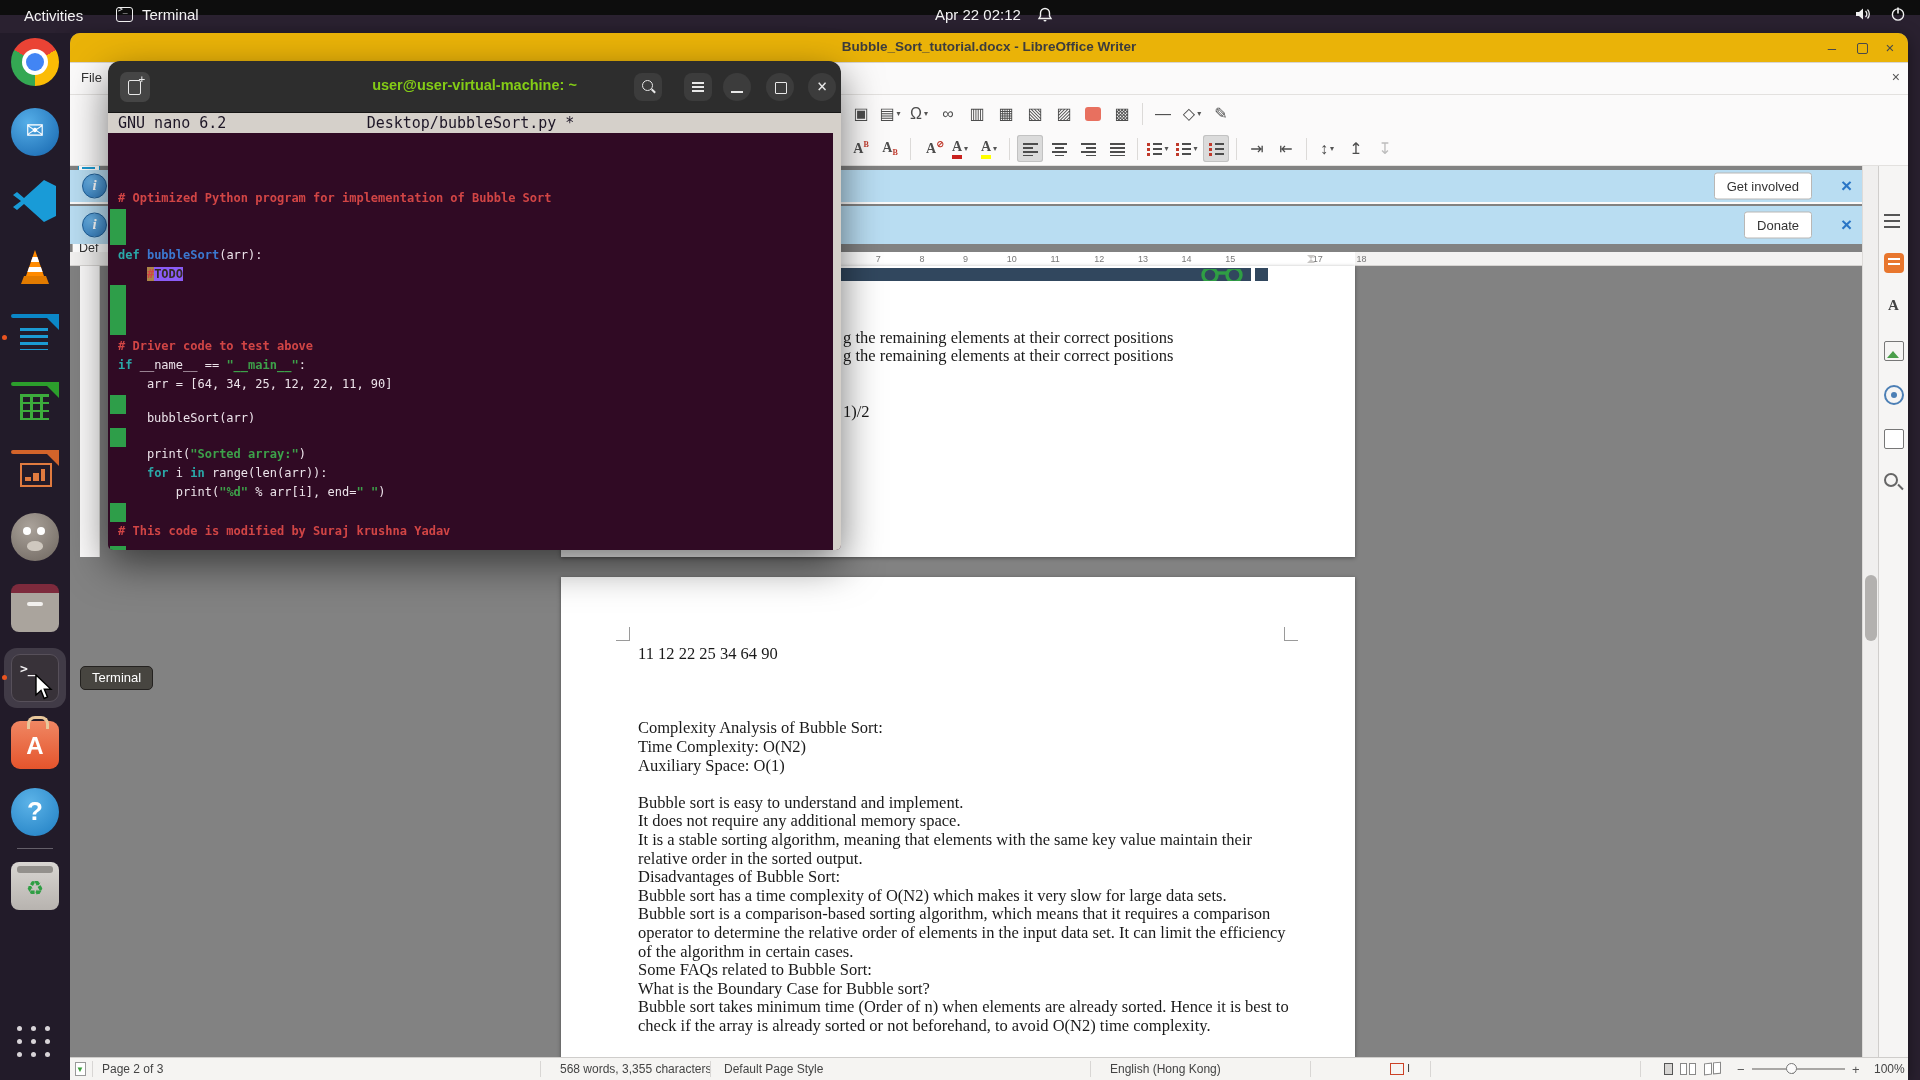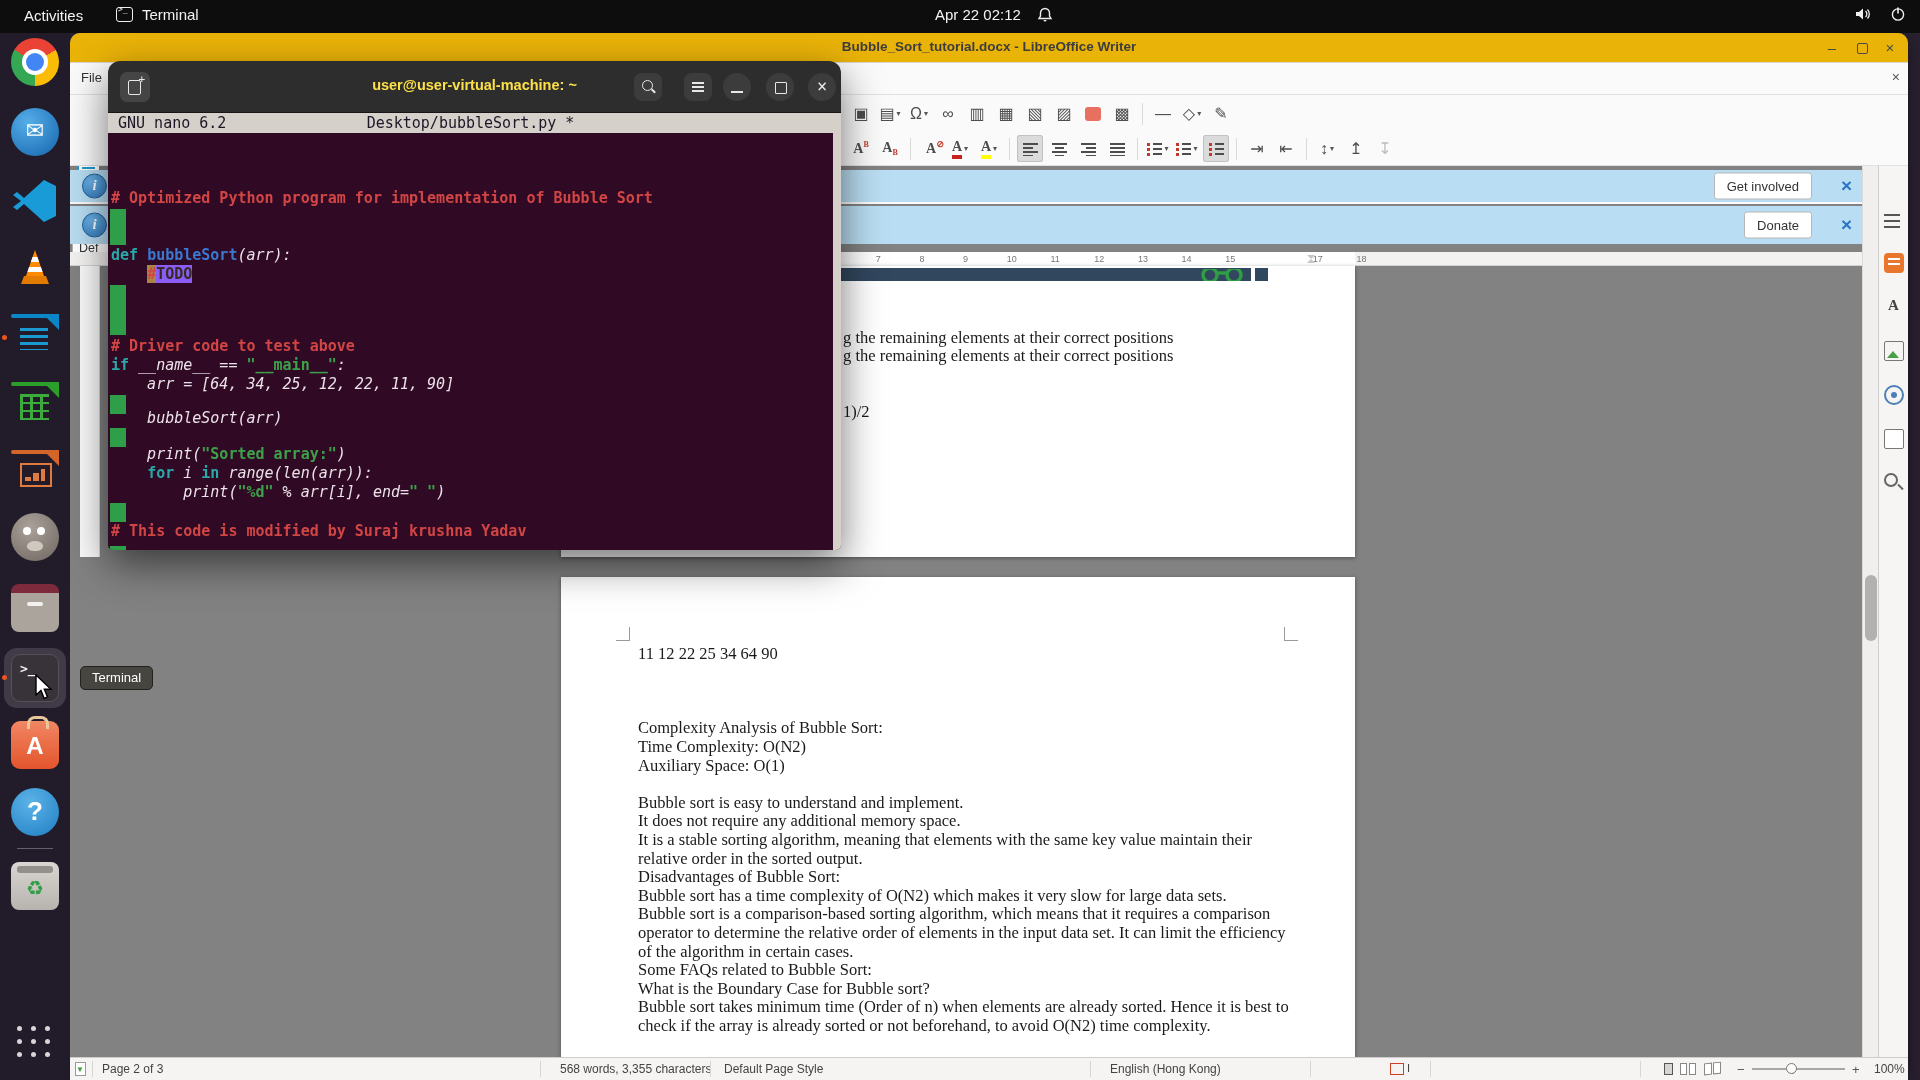--- a/index.html
+++ b/index.html
@@ -1,20 +1,20 @@
 <!DOCTYPE html>
 <html><head>
 <meta charset="utf-8">
 <style>
   * { margin:0; padding:0; box-sizing:border-box; }
   html,body { width:1920px; height:1080px; overflow:hidden; background:#2a2130;
     font-family:"Liberation Sans", sans-serif; }
 
   
-  #topbar { position:absolute; left:0; top:0; width:1920px; height:33px; background:#0d0d0d;
+  #topbar { position:absolute; left:0; top:0; width:1920px; height:15px; background:#0d0d0d;
     color:#f3f3f3; font-size:15px; z-index:50; }
   #activities { position:absolute; left:18px; top:6px; padding:1px 6px; cursor:pointer; }
   #appmenu { position:absolute; left:116px; top:6px; display:flex; align-items:center; gap:9px; }
   .term-glyph { width:17px; height:15px; border:1.6px solid #efefef; border-radius:3px;
     position:relative; }
   .term-glyph::after { content:">_"; position:absolute; left:1px; top:-3px; font-size:8px;
     font-family:"DejaVu Sans Mono",monospace; color:#efefef; }
   #clockwrap { position:absolute; left:935px; top:6px; display:flex; gap:16px; align-items:center; }
   #tray { position:absolute; right:14px; top:6px; display:flex; gap:18px; align-items:center; }
 
@@ -248,21 +248,21 @@
   #zoom-thumb { position:absolute; left:1716px; top:5px; width:11px; height:11px; border-radius:50%;
     background:#fbfafa; border:1px solid #777; }
   #zoom-plus { position:absolute; left:1782px; top:4px; font-size:13px; color:#555; }
 
   
   #terminal { position:absolute; left:108px; top:61px; width:733px; height:489px; z-index:30;
     border-radius:12px 12px 5px 5px; box-shadow:0 14px 40px rgba(0,0,0,.55);
     font-family:"DejaVu Sans Mono",monospace; }
   #t-titlebar { position:absolute; left:0; top:0; width:100%; height:52px; background:#2d2d2d;
     border-radius:12px 12px 0 0; border-bottom:1px solid #161616; }
-  #t-title { position:absolute; width:100%; text-align:center; top:16px; color:#fde047;
+  #t-title { position:absolute; width:100%; text-align:center; top:16px; color:#84cc16;
     font-family:"Liberation Sans",sans-serif; font-weight:bold; font-size:14.5px; }
   #t-newtab { position:absolute; left:12px; top:11px; width:30px; height:30px; background:#454545;
     border-radius:7px; }
   #t-newtab::before { content:""; position:absolute; left:8px; top:8px; width:11px; height:13px;
     border:1.5px solid #e8e8e8; border-radius:2px; }
   #t-newtab::after { content:"+"; position:absolute; right:5px; top:1px; color:#e8e8e8;
     font-size:11px; }
   .t-btn { position:absolute; top:12px; width:28px; height:28px; border-radius:50%; background:#3c3c3c; }
   #t-search { left:526px; border-radius:8px; }
   #t-search::before { content:""; position:absolute; left:8px; top:7px; width:9px; height:9px;
@@ -280,22 +280,22 @@
   #t-max { left:658px; }
   #t-close { left:700px; color:#e8e8e8; }
   #t-close::after { content:"\00D7"; position:absolute; left:9px; top:3px; font-size:17px; }
   #t-body { position:absolute; left:0; top:52px; width:100%; height:437px; background:#300a24;
     border-radius:0 0 5px 5px; overflow:hidden; }
   #nano-header { position:absolute; left:0; top:0; width:725px; height:20px; background:#d5d0ca;
     color:#1d1626; font-size:15px; line-height:20px; }
   #nano-app { position:absolute; left:10px; }
   #nano-file { position:absolute; width:100%; text-align:center; }
   #t-scroll { position:absolute; right:0; top:0; width:8px; height:437px; background:#d5d0ca; }
-  .code-line { position:absolute; left:3px; white-space:pre; font-size:15px; line-height:19px; }
-  .seg-w { color:#ece3ea;font-style:italic; } .seg-c { color:#d14545; font-weight:bold; }
+  .code-line { position:absolute; left:10px; white-space:pre; font-size:12px; line-height:19px; }
+  .seg-w { color:#ece3ea; } .seg-c { color:#d14545; font-weight:bold; }
   .seg-k { color:#2aa8a8; font-weight:bold; } .seg-f { color:#3b78d0; font-weight:bold; }
   .seg-s { color:#3da14a; font-weight:bold; }
   .seg-hh { color:#d14545; background:#aa8447; font-weight:bold; }
   .seg-ht { color:#332b22; background:#8b5cf6; font-weight:bold; }
   .nano-mark { position:absolute; left:2px; width:16px; background:#2e9e49; }
 
   
   #tooltip { position:absolute; left:80px; top:666px; height:24px; background:#474540;
     border:1px solid #242220; border-radius:5px; color:#fff; font-size:13px; line-height:22px;
     padding:0 11px; z-index:60; white-space:nowrap; }

